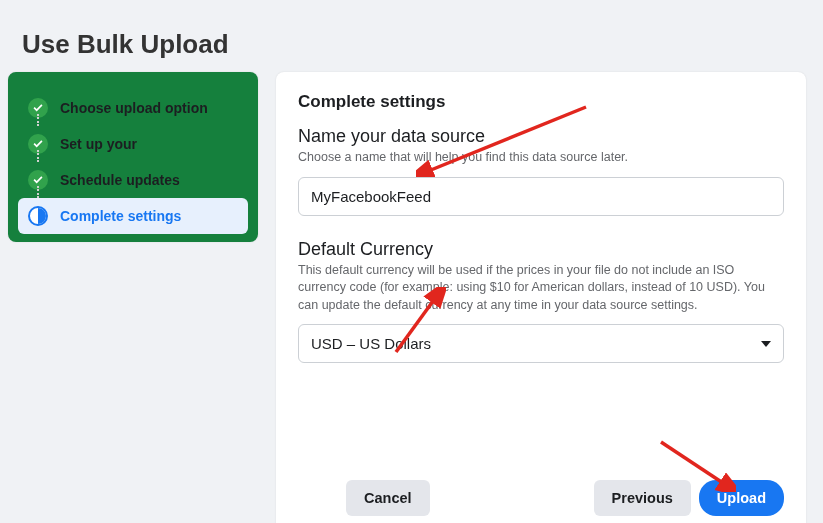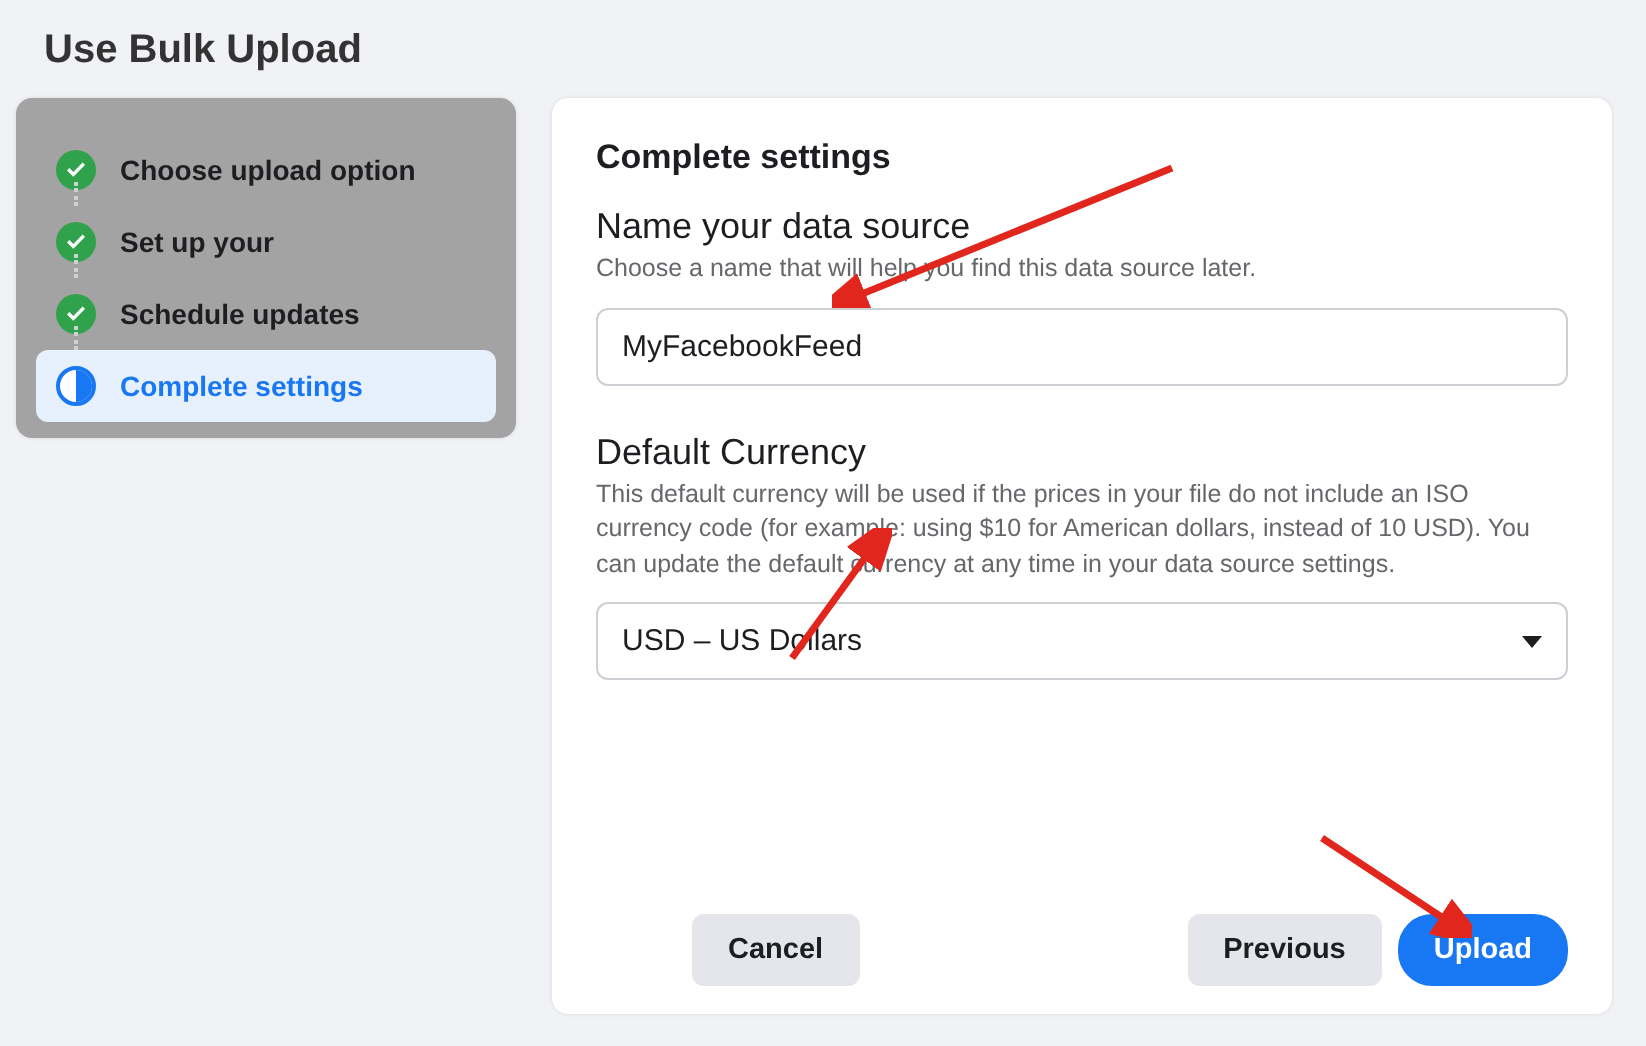--- a/index.html
+++ b/index.html
@@ -5,32 +5,32 @@
     * { box-sizing: border-box; margin: 0; padding: 0; }
     body {
       font-family: -apple-system, BlinkMacSystemFont, "Segoe UI", Helvetica, Arial, sans-serif;
       background: #f0f2f5;
       width: 823px;
       height: 523px;
       overflow: hidden;
       color: #1c1e21;
     }
     .page-title {
-      font-size: 20px;
+      font-size: 26px;
       font-weight: 700;
       color: #333;
-      padding: 14px 0 12px 22px;
+      padding: 29px 0 12px 22px;
     }
     .layout {
       display: flex;
       gap: 18px;
       padding: 0 8px;
     }
     .stepper-card {
-      background: #a3a3a3;
+      background: #15803d;
       border-radius: 8px;
       width: 250px;
       padding: 18px 10px;
       box-shadow: 0 0 2px rgba(0,0,0,0.1);
       height: 170px;
     }
     .step {
       display: flex;
       align-items: center;
       gap: 12px;

